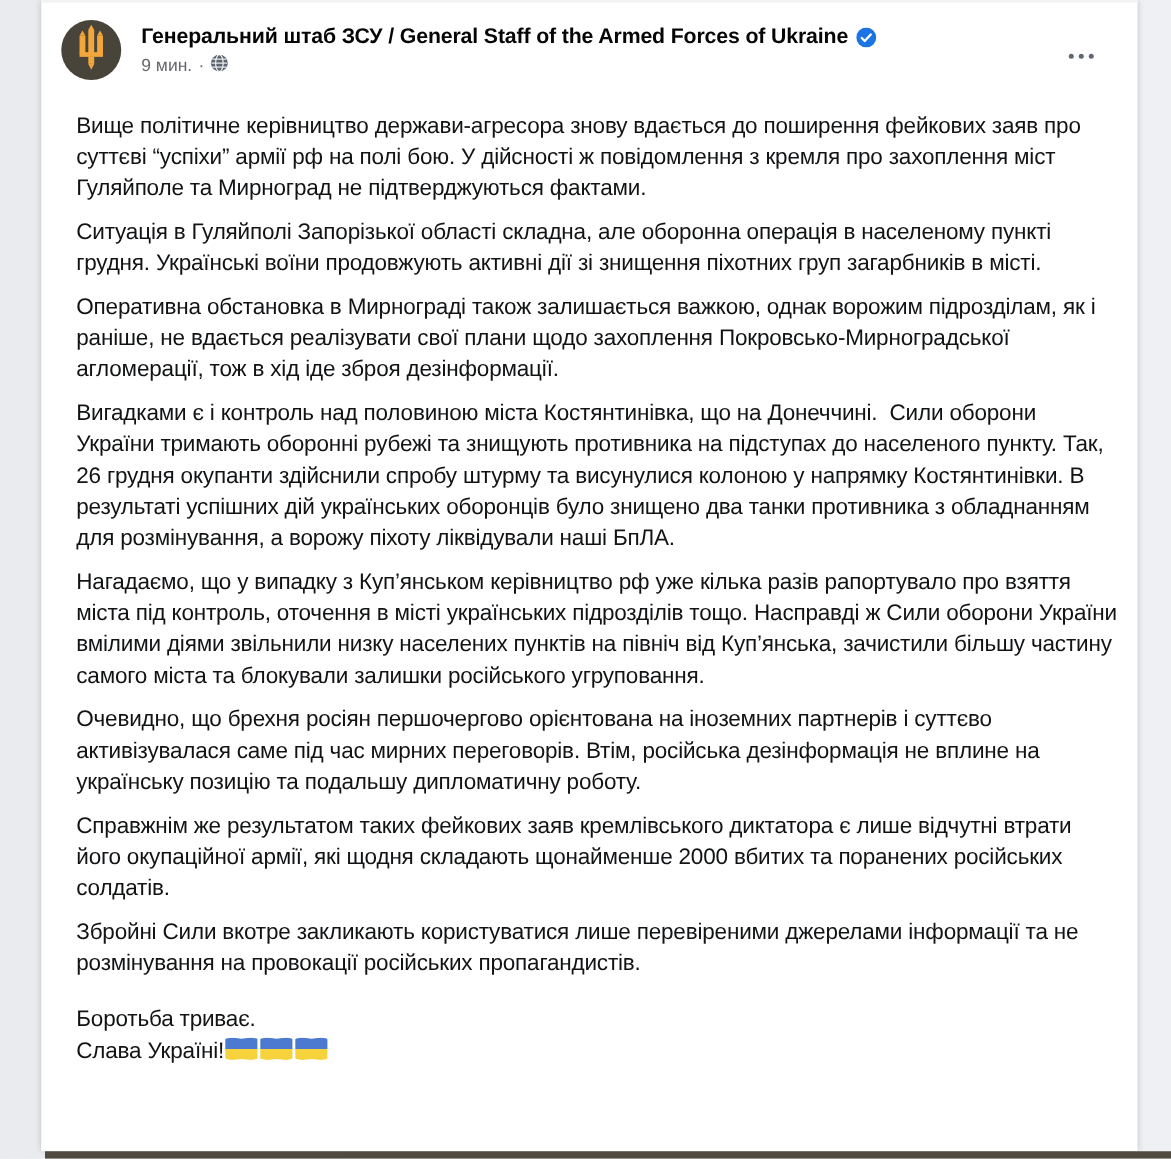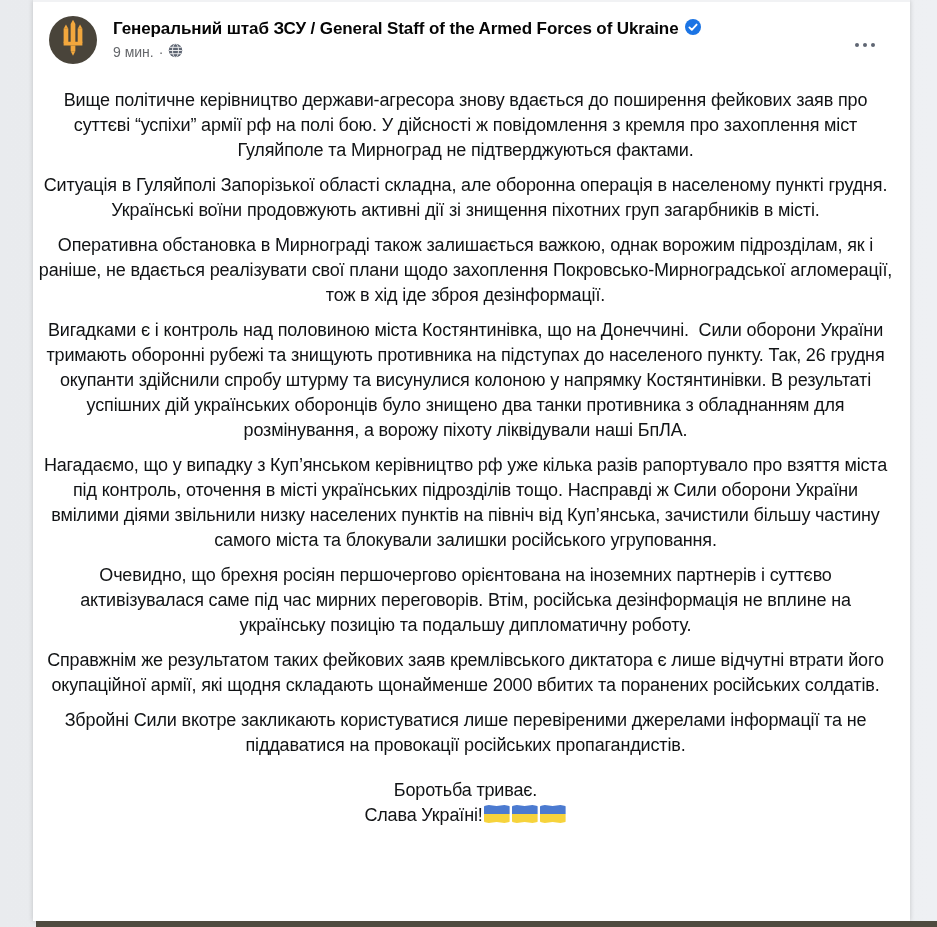--- a/index.html
+++ b/index.html
@@ -12,37 +12,37 @@
     border-top:2px solid #f1f2f4; overflow:hidden;
   }
   
   .post-header { position:relative; padding:13px 16px 0 16px; height:76px; }
   .avatar {
     position:absolute; left:16px; top:14px; width:48px; height:48px;
     border-radius:50%; background:#49443a; cursor:pointer;
     display:flex; align-items:center; justify-content:center;
   }
   .header-text { margin-left:64px; padding-top:3px; }
-  .author-line { display:flex; align-items:flex-start; gap:6px; }
+  .author-line { display:flex; align-items:center; gap:6px; }
   .author-name {
     font-size:17px; font-weight:bold; color:#050505; line-height:22px;
     text-decoration:none; cursor:pointer; letter-spacing:-0.1px;
   }
   .verified { width:16px; height:16px; flex:0 0 auto; margin-top:1px; }
   .meta-line { display:flex; align-items:flex-start; gap:5px; margin-top:3px;
     font-size:14px; color:#65676b; line-height:19px; }
   .meta-time { cursor:pointer; }
   .menu-dots {
     position:absolute; right:28px; top:30px; width:34px; height:26px;
     display:flex; align-items:center; justify-content:center; gap:3.5px;
     cursor:pointer; border-radius:6px;
   }
   .menu-dots i { width:4.5px; height:4.5px; border-radius:50%; background:#5f6673; }
   
-  .post-body { padding:10px 16px 0 4px;text-align:center; }
+  .post-body { padding:10px 16px 0 28px; }
   .post-body p {
     font-size:18px; line-height:25px; color:#111315; letter-spacing:-0.15px;
     margin-bottom:10px; white-space:pre-wrap;
   }
   .closing p { margin-bottom:0; }
   .flags { display:inline-block; white-space:nowrap; }
   .flag {
     display:inline-block; width:26px; height:18px; margin:0 1px; vertical-align:-2px;
     background:linear-gradient(to bottom, #4b7ad0 0 50%, #f6d33c 50% 100%);
     border-radius:2px;
@@ -122,21 +122,21 @@
 
         <p>Вигадками є і контроль над половиною міста Костянтинівка, що на Донеччині.  Сили оборони України тримають оборонні рубежі та знищують противника на підступах до населеного пункту. Так, 26 грудня окупанти здійснили спробу штурму та висунулися колоною у напрямку Костянтинівки. В результаті успішних дій українських оборонців було знищено два танки противника з обладнанням для розмінування, а ворожу піхоту ліквідували наші БпЛА.</p>
 
         <p>Нагадаємо, що у випадку з Куп’янськом керівництво рф уже кілька разів рапортувало про взяття міста під контроль, оточення в місті українських підрозділів тощо. Насправді ж Сили оборони України вмілими діями звільнили низку населених пунктів на північ від Куп’янська, зачистили більшу частину самого міста та блокували залишки російського угруповання.</p>
 
 
         <p>Очевидно, що брехня росіян першочергово орієнтована на іноземних партнерів і суттєво активізувалася саме під час мирних переговорів. Втім, російська дезінформація не вплине на українську позицію та подальшу дипломатичну роботу.</p>
 
         <p>Справжнім же результатом таких фейкових заяв кремлівського диктатора є лише відчутні втрати його окупаційної армії, які щодня складають щонайменше 2000 вбитих та поранених російських солдатів.</p>
 
-        <p>Збройні Сили вкотре закликають користуватися лише перевіреними джерелами інформації та не піддаватися на провокації російських пропагандистів.</p>
+        <p>Збройні Сили вкотре закликають користуватися лише перевіреними джерелами інформації та не розмінування на провокації російських пропагандистів.</p>
       </div>
 
     <div class="post-body closing">
       <p>Боротьба триває.</p>
       <p><span>Слава Україні!</span><span class="flags"><span class="flag" title="🇺🇦"></span><span class="flag" title="🇺🇦"></span><span class="flag" title="🇺🇦"></span></span></p>
     </div>
 
   </div>
 
   <div class="attachment-strip"></div>

